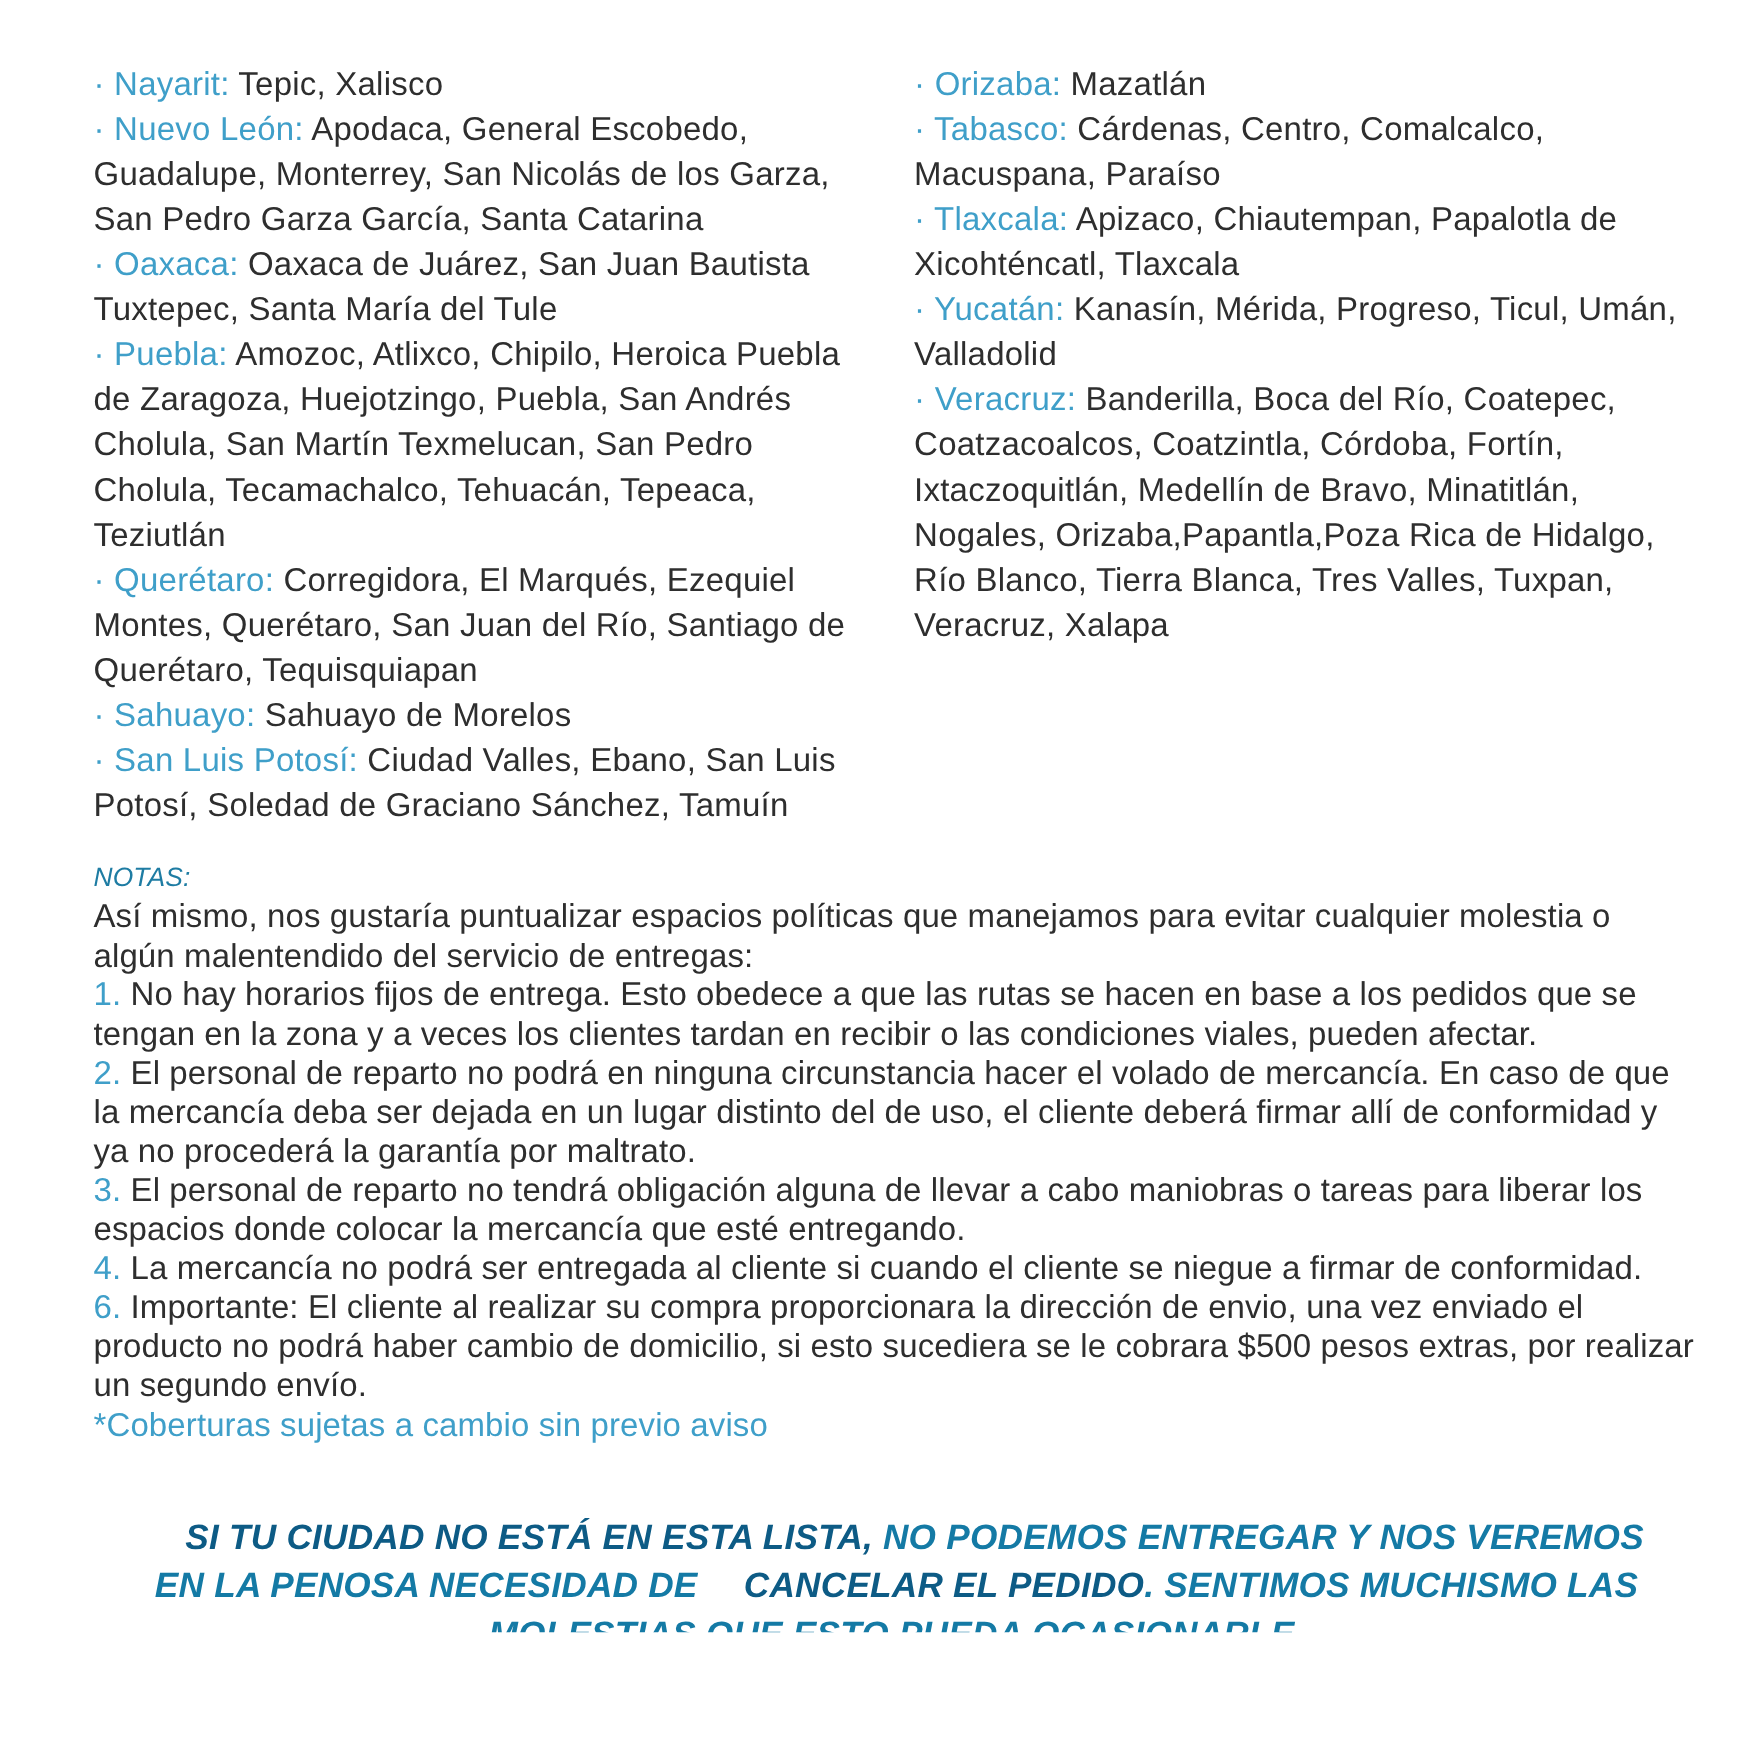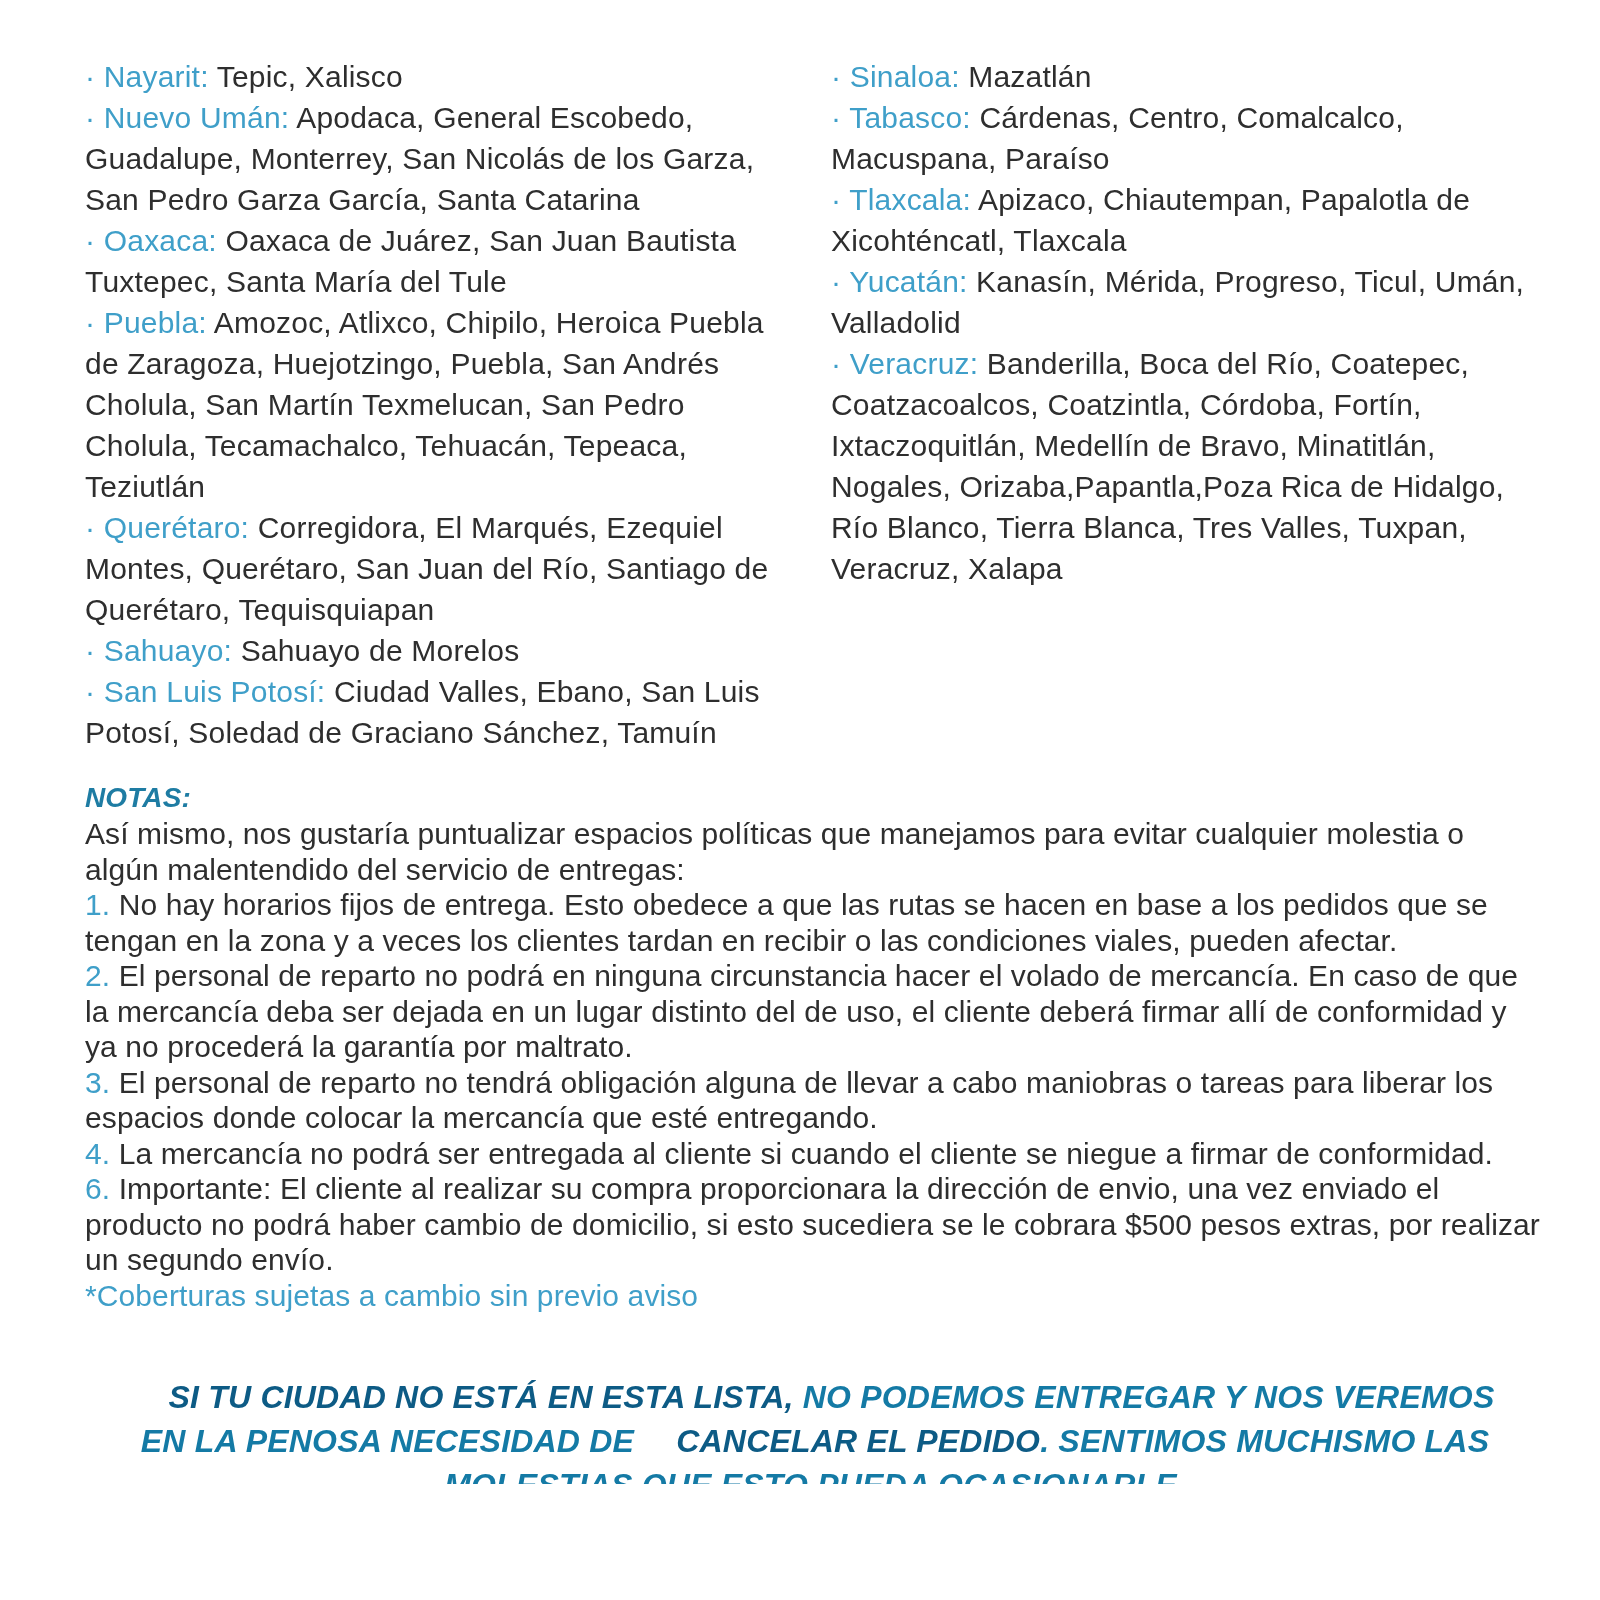--- a/index.html
+++ b/index.html
@@ -23,23 +23,23 @@
   .notas {
     margin-top: 26px;
     width: 1460px;
     font-size: 30px;
     line-height: 35.5px;
     letter-spacing: 0.1px;
   }
   .notas p { margin: 0; }
   .notas-heading {
     color: var(--heading-blue, #1e7ca3);
-    font-weight: bold;
+    font-weight: normal;
     font-style: italic;
-    font-size: 28px;
+    font-size: 24px;
     line-height: 37px;
   }
   .num { color: var(--accent-blue, #3f9fc9); }
   .footnote { color: var(--accent-blue, #3f9fc9); }
 
   .footer {
     margin-top: 62px;
     margin-left: auto;
     margin-right: auto;
     max-width: 1390px;
@@ -54,29 +54,29 @@
   .seg-teal { color: var(--footer-teal, #147aa5); }
 </style>
 </head>
 <body>
 
 <div class="page">
 
   <div class="columns">
     <div class="col" id="col-left">
         <p class="entry"><span class="bullet">· </span><span class="state">Nayarit:</span> Tepic, Xalisco</p>
-        <p class="entry"><span class="bullet">· </span><span class="state">Nuevo Umán:</span> Apodaca, General Escobedo, Guadalupe, Monterrey, San Nicolás de los Garza, San Pedro Garza García, Santa Catarina</p>
+        <p class="entry"><span class="bullet">· </span><span class="state">Nuevo León:</span> Apodaca, General Escobedo, Guadalupe, Monterrey, San Nicolás de los Garza, San Pedro Garza García, Santa Catarina</p>
         <p class="entry"><span class="bullet">· </span><span class="state">Oaxaca:</span> Oaxaca de Juárez, San Juan Bautista Tuxtepec, Santa María del Tule</p>
         <p class="entry"><span class="bullet">· </span><span class="state">Puebla:</span> Amozoc, Atlixco, Chipilo, Heroica Puebla de Zaragoza, Huejotzingo, Puebla, San Andrés Cholula, San Martín Texmelucan, San Pedro Cholula, Tecamachalco, Tehuacán, Tepeaca, Teziutlán</p>
         <p class="entry"><span class="bullet">· </span><span class="state">Querétaro:</span> Corregidora, El Marqués, Ezequiel Montes, Querétaro, San Juan del Río, Santiago de Querétaro, Tequisquiapan</p>
         <p class="entry"><span class="bullet">· </span><span class="state">Sahuayo:</span> Sahuayo de Morelos</p>
         <p class="entry"><span class="bullet">· </span><span class="state">San Luis Potosí:</span> Ciudad Valles, Ebano, San Luis Potosí, Soledad de Graciano Sánchez, Tamuín</p>
       </div>
     <div class="col" id="col-right">
-        <p class="entry"><span class="bullet">· </span><span class="state">Sinaloa:</span> Mazatlán</p>
+        <p class="entry"><span class="bullet">· </span><span class="state">Orizaba:</span> Mazatlán</p>
         <p class="entry"><span class="bullet">· </span><span class="state">Tabasco:</span> Cárdenas, Centro, Comalcalco, Macuspana, Paraíso</p>
         <p class="entry"><span class="bullet">· </span><span class="state">Tlaxcala:</span> Apizaco, Chiautempan, Papalotla de Xicohténcatl, Tlaxcala</p>
         <p class="entry"><span class="bullet">· </span><span class="state">Yucatán:</span> Kanasín, Mérida, Progreso, Ticul, Umán, Valladolid</p>
         <p class="entry"><span class="bullet">· </span><span class="state">Veracruz:</span> Banderilla, Boca del Río, Coatepec, Coatzacoalcos, Coatzintla, Córdoba, Fortín, Ixtaczoquitlán, Medellín de Bravo, Minatitlán, Nogales, Orizaba,Papantla,Poza Rica de Hidalgo, Río Blanco, Tierra Blanca, Tres Valles, Tuxpan, Veracruz, Xalapa</p>
       </div>
   </div>
 
   <div class="notas">
     <p class="notas-heading">NOTAS:</p>
     <div id="notas-body">

